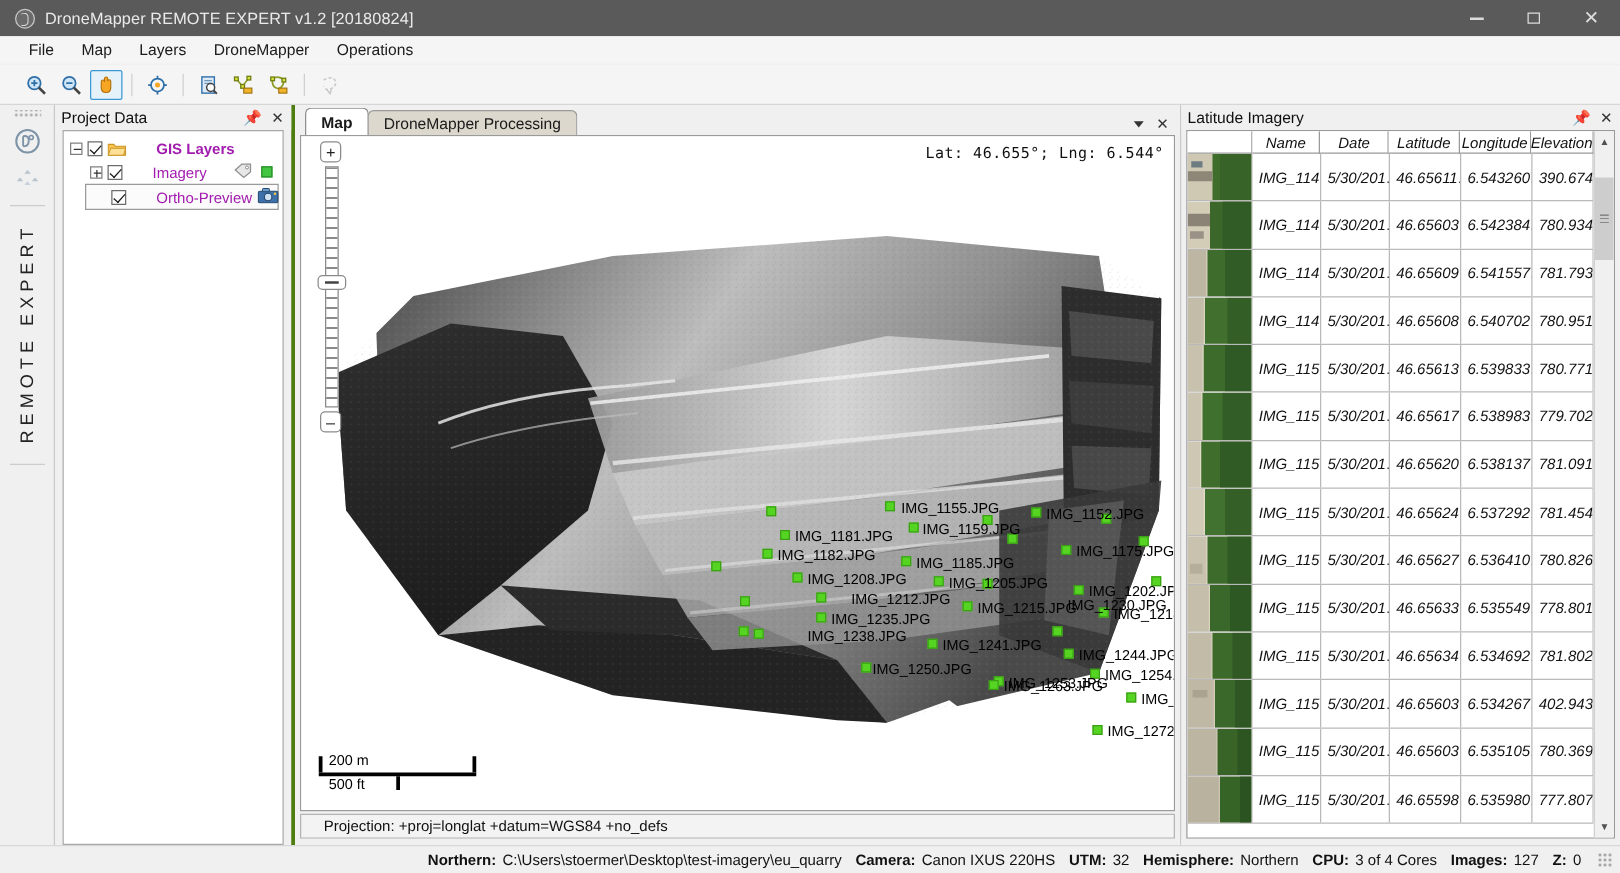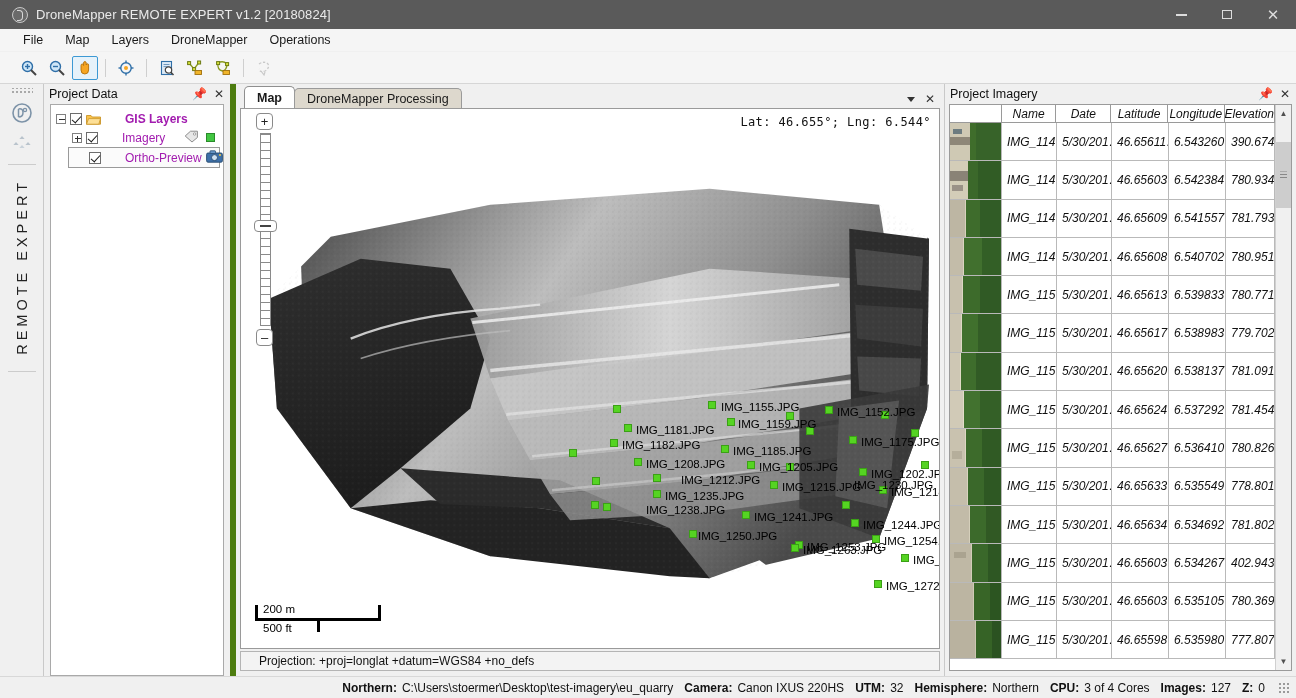--- a/index.html
+++ b/index.html
@@ -99,21 +99,21 @@
   .rail-hr { width: 28px; height: 1px; background: #cccccc; margin: 6px 0 0 0; }
   .rail-vtext {
     writing-mode: vertical-rl; transform: rotate(180deg);
     letter-spacing: 4px; font-size: 14.5px; color: #222;
     margin-top: 14px; white-space: nowrap;
   }
   .rail-hr2 { width: 28px; height: 1px; background: #cccccc; margin-top: 16px; }
 
   
   .dock-left { width: 192px; flex: none; background: #f0f0f0; display: flex; flex-direction: column;
-               border-right: 6px solid #4d7c0f; }
+               border-right: 3px solid #4d7c0f; }
   .dock-head {
     height: 20px; display: flex; align-items: center;
     padding-left: 5px; font-size: 12px; color: #101010;
     background: #f0f0f0;
   }
   .dock-head .dh-title { font-size: 12.5px; }
   .dock-head .dh-tools { margin-left: auto; display: flex; align-items: center; gap: 7px; padding-right: 6px; }
   .pin-icon, .close-icon { font-size: 12px; color: #333; line-height: 1; }
   .tree-box {
     margin: 0 6px; background: #fff; border: 1px solid #a9a9a9; flex: 1;
@@ -608,21 +608,21 @@
 
         </div>
       </div>
 
       <div class="projbar">Projection: +proj=longlat +datum=WGS84 +no_defs</div>
       <div class="hsplit"></div>
     </div>
 
     <div class="dock-right">
       <div class="dock-head">
-        <span class="dh-title">Project Imagery</span>
+        <span class="dh-title">Latitude Imagery</span>
         <span class="dh-tools">
           <span class="pin-icon">📌</span>
           <span class="close-icon">✕</span>
         </span>
       </div>
 
       <div class="grid-box">
         <div style="display:flex; flex:1; min-height:0;font-style:italic;">
           <div style="flex:1; display:flex; flex-direction:column; min-width:0;">
             <div class="grid-headrow">

